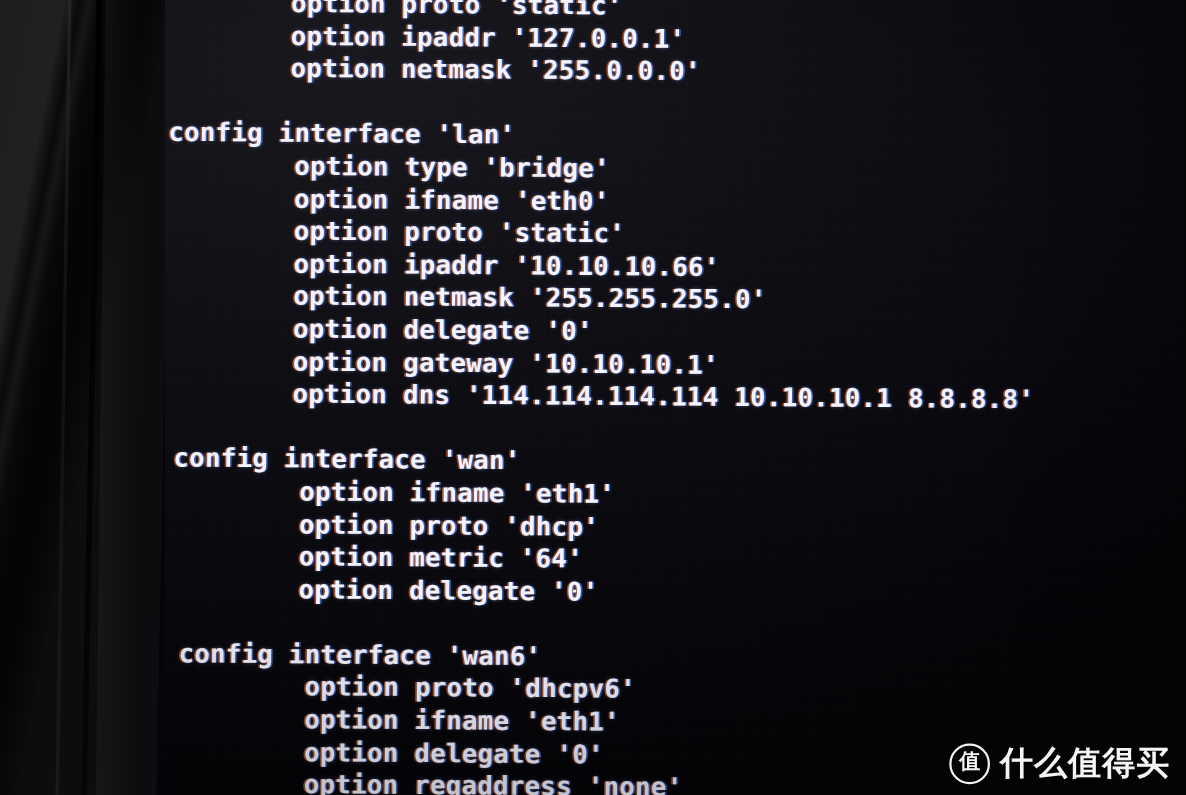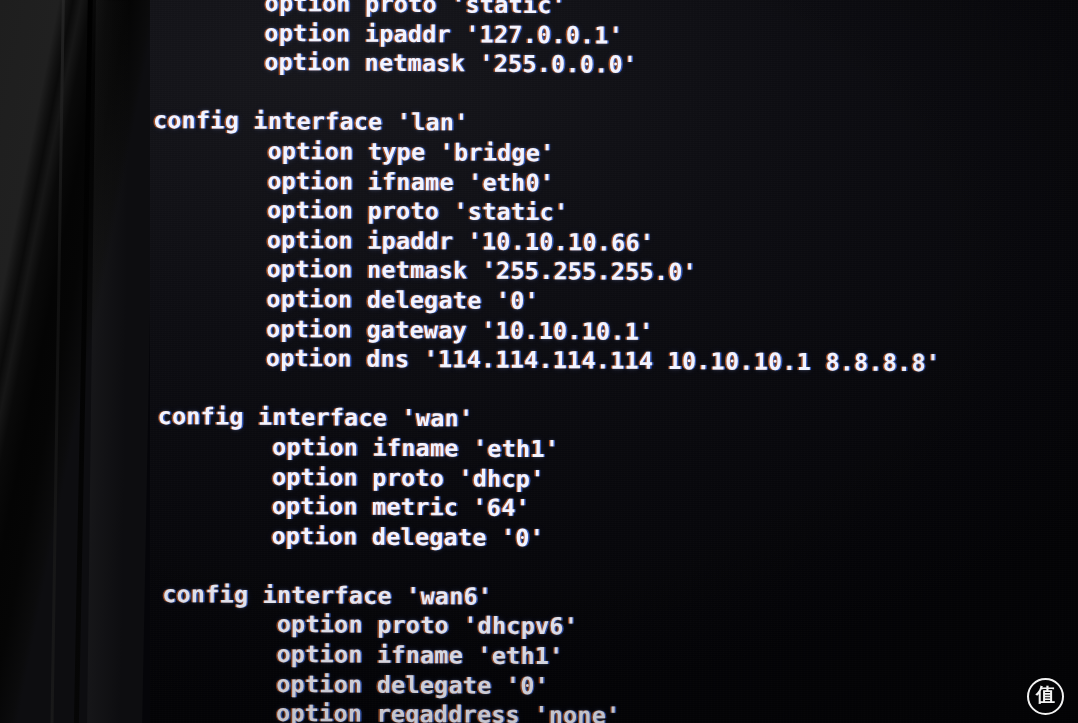--- a/index.html
+++ b/index.html
@@ -201,15 +201,16 @@
         <div class="line g3">        option delegate '0'</div>
         <div class="line g3">        option reqaddress 'none'</div>
       </div>
 
     <div class="screen-noise"></div>
     <div class="screen-vignette"></div>
   </div>
 
   <div class="watermark">
     <div class="wm-logo">值</div>
+    <div class="wm-text">什么值得买</div>
   </div>
 
 </div>
 
 </body></html>

